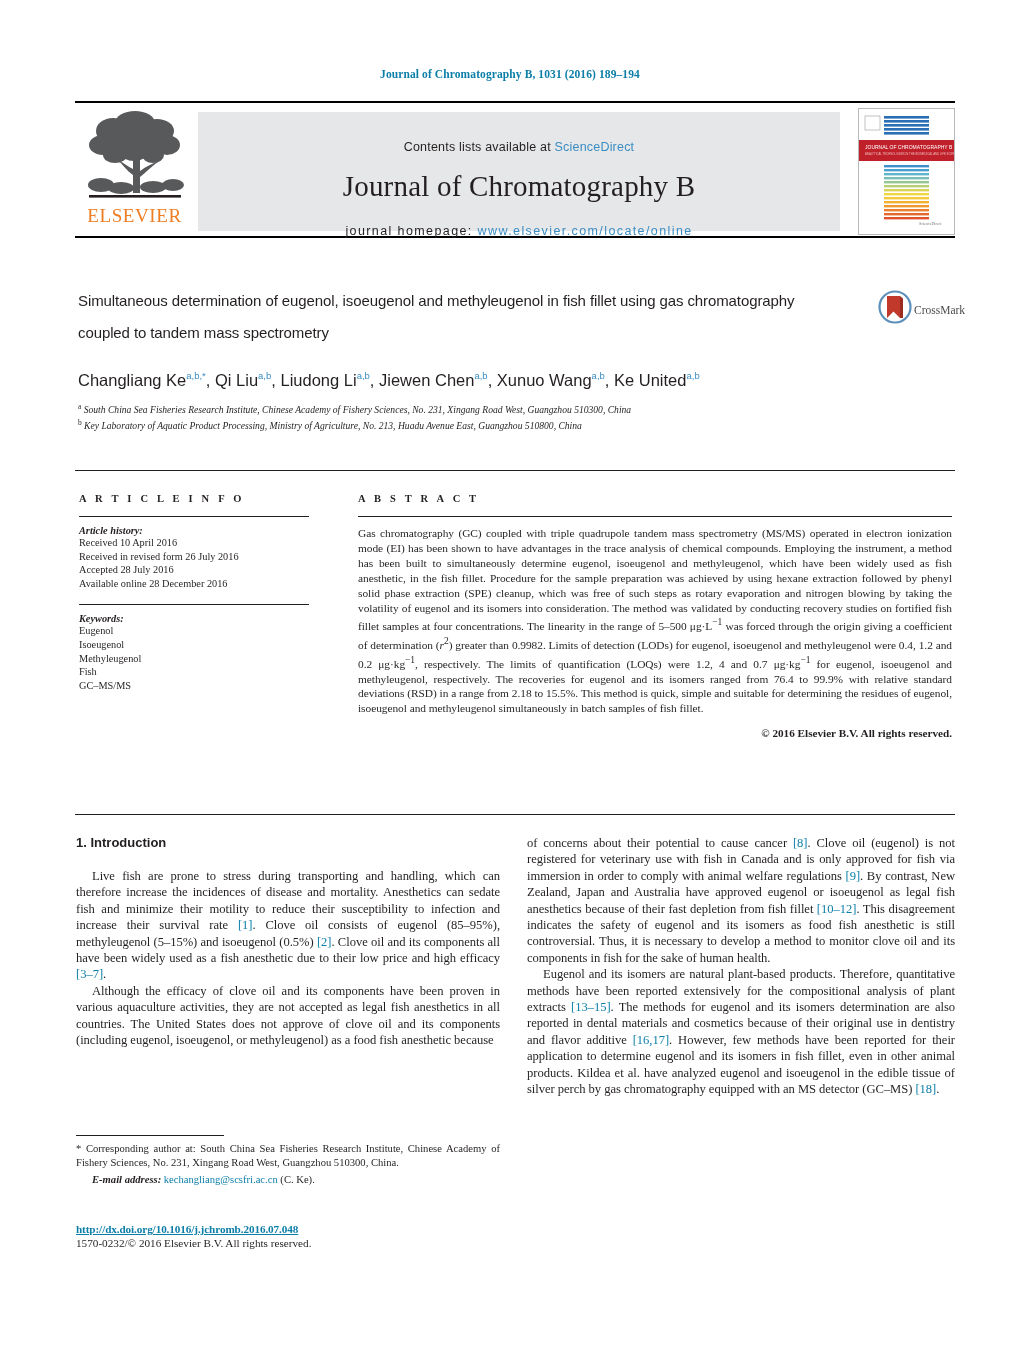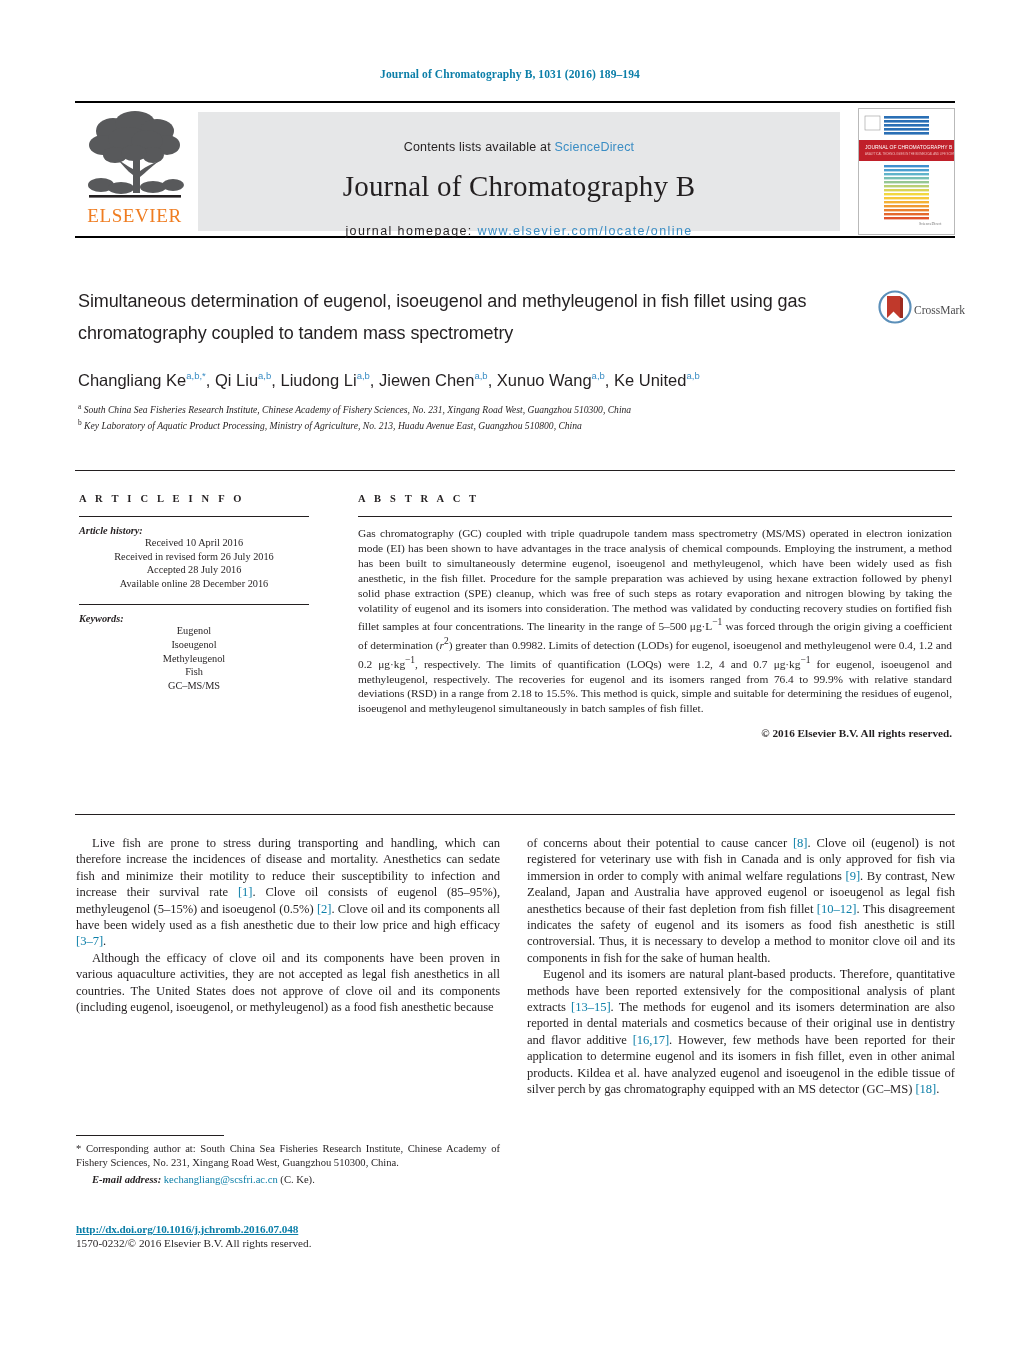--- a/index.html
+++ b/index.html
@@ -114,21 +114,21 @@
   }
 
   
   .title-block {
     position: absolute;
     left: 78px; top: 281px;
     width: 770px;
   }
   .paper-title {
     font-family: "Liberation Sans", sans-serif;
-    font-size: 18px;
+    font-size: 15px;
     line-height: 32px;
     color: #231f20;
     font-weight: normal;
     margin: 0;
     letter-spacing: -0.1px;
   }
   .authors {
     font-family: "Liberation Sans", sans-serif;
     font-size: 16.5px;
     color: #231f20;
@@ -207,21 +207,20 @@
     font-style: italic;
     font-weight: bold;
     margin-top: 8px;
     color: #231f20;
   }
   .info-line {
     font-family: "Liberation Serif", serif;
     font-size: 10.3px;
     line-height: 13.6px;
     color: #231f20;
-    text-align: center;
   }
   .info-rule2 {
     border-top: 1.4px solid #231f20;
     margin-top: 14px;
   }
   .abstract-text {
     font-family: "Liberation Serif", serif;
     font-size: 11.4px;
     line-height: 14.9px;
     text-align: justify;
@@ -445,20 +444,21 @@
   </div>
 
   <div class="abs-col">
     <div class="sec-head">A B S T R A C T</div>
     <div class="rule-strong"></div>
     <div class="abstract-text" id="abstract-text">Gas chromatography (GC) coupled with triple quadrupole tandem mass spectrometry (MS/MS) operated in electron ionization mode (EI) has been shown to have advantages in the trace analysis of chemical compounds. Employing the instrument, a method has been built to simultaneously determine eugenol, isoeugenol and methyleugenol, which have been widely used as fish anesthetic, in the fish fillet. Procedure for the sample preparation was achieved by using hexane extraction followed by phenyl solid phase extraction (SPE) cleanup, which was free of such steps as rotary evaporation and nitrogen blowing by taking the volatility of eugenol and its isomers into consideration. The method was validated by conducting recovery studies on fortified fish fillet samples at four concentrations. The linearity in the range of 5–500 μg·L<sup>−1</sup> was forced through the origin giving a coefficient of determination (<i>r</i><sup>2</sup>) greater than 0.9982. Limits of detection (LODs) for eugenol, isoeugenol and methyleugenol were 0.4, 1.2 and 0.2 μg·kg<sup>−1</sup>, respectively. The limits of quantification (LOQs) were 1.2, 4 and 0.7 μg·kg<sup>−1</sup> for eugenol, isoeugenol and methyleugenol, respectively. The recoveries for eugenol and its isomers ranged from 76.4 to 99.9% with relative standard deviations (RSD) in a range from 2.18 to 15.5%. This method is quick, simple and suitable for determining the residues of eugenol, isoeugenol and methyleugenol simultaneously in batch samples of fish fillet.</div>
     <div class="copyright">© 2016 Elsevier B.V. All rights reserved.</div>
   </div>
 
   <div class="col-left">
+    <div class="body-head">1. Introduction</div>
     <div id="left-paras">
         <p class="para">Live fish are prone to stress during transporting and handling, which can therefore increase the incidences of disease and mortality. Anesthetics can sedate fish and minimize their motility to reduce their susceptibility to infection and increase their survival rate <span class="ref">[1]</span>. Clove oil consists of eugenol (85–95%), methyleugenol (5–15%) and isoeugenol (0.5%) <span class="ref">[2]</span>. Clove oil and its components all have been widely used as a fish anesthetic due to their low price and high efficacy <span class="ref">[3–7]</span>.</p>
         <p class="para">Although the efficacy of clove oil and its components have been proven in various aquaculture activities, they are not accepted as legal fish anesthetics in all countries. The United States does not approve of clove oil and its components (including eugenol, isoeugenol, or methyleugenol) as a food fish anesthetic because</p>
       </div>
   </div>
 
   <div class="col-right">
     <div id="right-paras">
         <p class="para noindent">of concerns about their potential to cause cancer <span class="ref">[8]</span>. Clove oil (eugenol) is not registered for veterinary use with fish in Canada and is only approved for fish via immersion in order to comply with animal welfare regulations <span class="ref">[9]</span>. By contrast, New Zealand, Japan and Australia have approved eugenol or isoeugenol as legal fish anesthetics because of their fast depletion from fish fillet <span class="ref">[10–12]</span>. This disagreement indicates the safety of eugenol and its isomers as food fish anesthetic is still controversial. Thus, it is necessary to develop a method to monitor clove oil and its components in fish for the sake of human health.</p>
         <p class="para">Eugenol and its isomers are natural plant-based products. Therefore, quantitative methods have been reported extensively for the compositional analysis of plant extracts <span class="ref">[13–15]</span>. The methods for eugenol and its isomers determination are also reported in dental materials and cosmetics because of their original use in dentistry and flavor additive <span class="ref">[16,17]</span>. However, few methods have been reported for their application to determine eugenol and its isomers in fish fillet, even in other animal products. Kildea et al. have analyzed eugenol and isoeugenol in the edible tissue of silver perch by gas chromatography equipped with an MS detector (GC–MS) <span class="ref">[18]</span>.</p>

